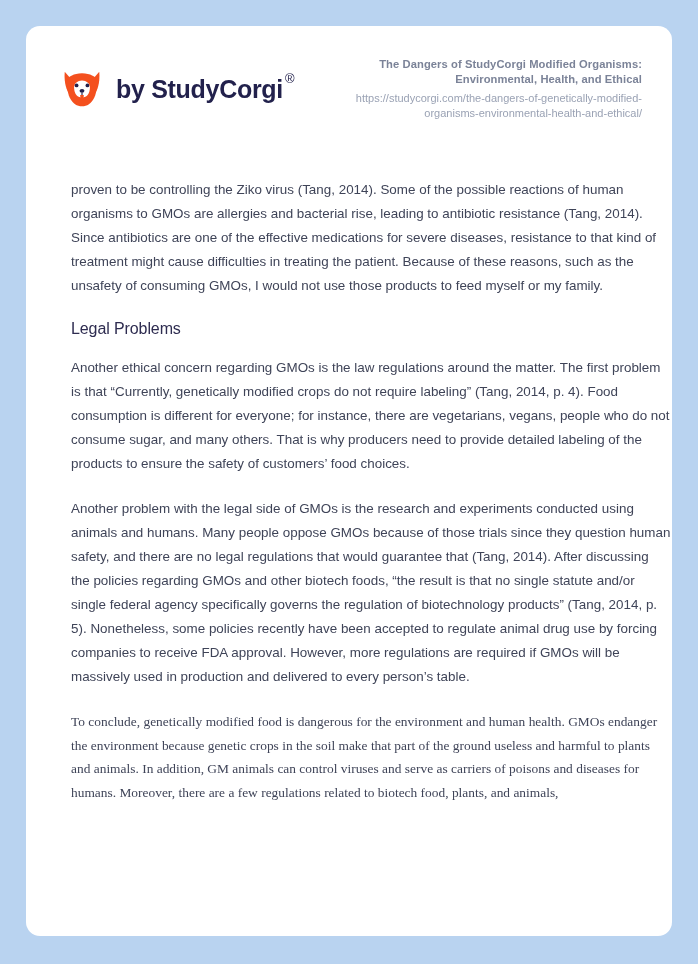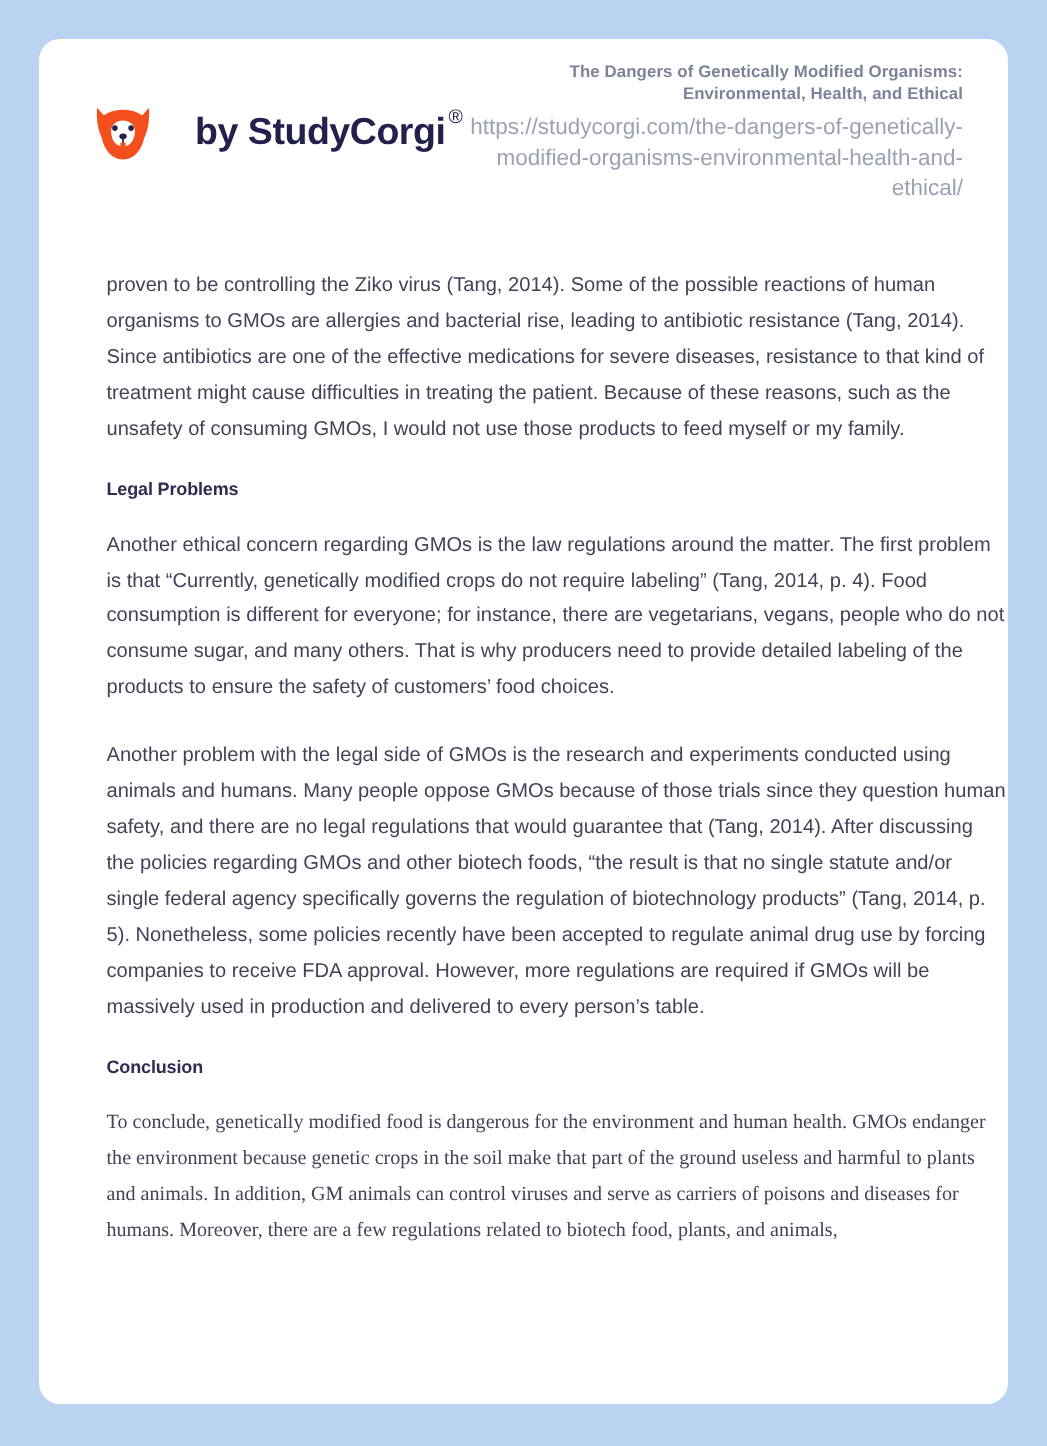--- a/index.html
+++ b/index.html
@@ -33,21 +33,21 @@
     height: 126px;
     display: flex;
     align-items: center;
     justify-content: space-between;
     box-sizing: border-box;
     padding: 0 30px 0 33px;
   }
   .brand {
     display: flex;
     align-items: center;
-    gap: 25px;
+    gap: 11px;
   }
   .corgi-mark {
     width: 46px;
     height: 46px;
     flex: none;
     display: block;
   }
   .brand-wordmark {
     font-size: 25px;
     font-weight: bold;
@@ -72,36 +72,36 @@
   }
   .header-title {
     font-size: 11.2px;
     font-weight: bold;
     color: #7b8398;
     line-height: 1.38;
     letter-spacing: 0.08px;
   }
   .header-url {
     margin-top: 3px;
-    font-size: 15px;
+    font-size: 11px;
     font-weight: normal;
     color: #9aa2b4;
     line-height: 1.38;
     word-break: break-word;
   }
   
   .doc-body {
     position: absolute;
     left: 45px;
     top: 152px;
     width: 600px;
   }
   .doc-h2 {
-    font-size: 12px;
-    font-weight: bold;
+    font-size: 16px;
+    font-weight: normal;
     color: #2e2c50;
     margin: 0 0 16px 0;
     line-height: 1.3;
     letter-spacing: -0.1px;
   }
   .doc-p {
     font-size: 13.4px;
     color: #3f4458;
     line-height: 1.79;
     margin: 0 0 21px 0;
@@ -132,39 +132,36 @@
         <circle cx="24.5" cy="27" r="2.6" fill="#22214c"></circle>
         <circle cx="39.5" cy="27" r="2.6" fill="#22214c"></circle>
         <ellipse cx="32" cy="34.5" rx="3.4" ry="2.6" fill="#22214c"></ellipse>
         <path d="M32 37 L32 41" stroke="#22214c" stroke-width="1.6" fill="none"></path>
         <path d="M29.5 40.5 C29.5 44 30.5 47.5 32 48.5 C33.5 47.5 34.5 44 34.5 40.5 Z" fill="#f4501e"></path>
       </svg>
       <span class="brand-wordmark"><span>by StudyCorgi</span><span class="brand-reg">®</span></span>
     </div>
 
     <div class="header-meta">
-      <div class="header-title">The Dangers of Genetically Modified Organisms: Environmental, Health, and Ethical</div>
+      <div class="header-title">The Dangers of StudyCorgi Modified Organisms: Environmental, Health, and Ethical</div>
       <div class="header-url">https://studycorgi.com/the-dangers-of-genetically-modified-organisms-environmental-health-and-ethical/</div>
     </div>
 
   </div>
 
   <div class="doc-body">
 
     <p class="doc-p">proven to be controlling the Ziko virus (Tang, 2014). Some of the possible reactions of human organisms to GMOs are allergies and bacterial rise, leading to antibiotic resistance (Tang, 2014). Since antibiotics are one of the effective medications for severe diseases, resistance to that kind of treatment might cause difficulties in treating the patient. Because of these reasons, such as the unsafety of consuming GMOs, I would not use those products to feed myself or my family.</p>
 
     <div class="heading-block">
       <h2 class="doc-h2">Legal Problems</h2>
     </div>
 
     <p class="doc-p">Another ethical concern regarding GMOs is the law regulations around the matter. The first problem is that “Currently, genetically modified crops do not require labeling” (Tang, 2014, p. 4). Food consumption is different for everyone; for instance, there are vegetarians, vegans, people who do not consume sugar, and many others. That is why producers need to provide detailed labeling of the products to ensure the safety of customers’ food choices.</p>
 
     <p class="doc-p">Another problem with the legal side of GMOs is the research and experiments conducted using animals and humans. Many people oppose GMOs because of those trials since they question human safety, and there are no legal regulations that would guarantee that (Tang, 2014). After discussing the policies regarding GMOs and other biotech foods, “the result is that no single statute and/or single federal agency specifically governs the regulation of biotechnology products” (Tang, 2014, p. 5). Nonetheless, some policies recently have been accepted to regulate animal drug use by forcing companies to receive FDA approval. However, more regulations are required if GMOs will be massively used in production and delivered to every person’s table.</p>
 
-    <div class="heading-block">
-      <h2 class="doc-h2">Conclusion</h2>
-    </div>
 
     <p class="doc-p tight">To conclude, genetically modified food is dangerous for the environment and human health. GMOs endanger the environment because genetic crops in the soil make that part of the ground useless and harmful to plants and animals. In addition, GM animals can control viruses and serve as carriers of poisons and diseases for humans. Moreover, there are a few regulations related to biotech food, plants, and animals,</p>
 
   </div>
 
 </div>
 
 </body></html>

